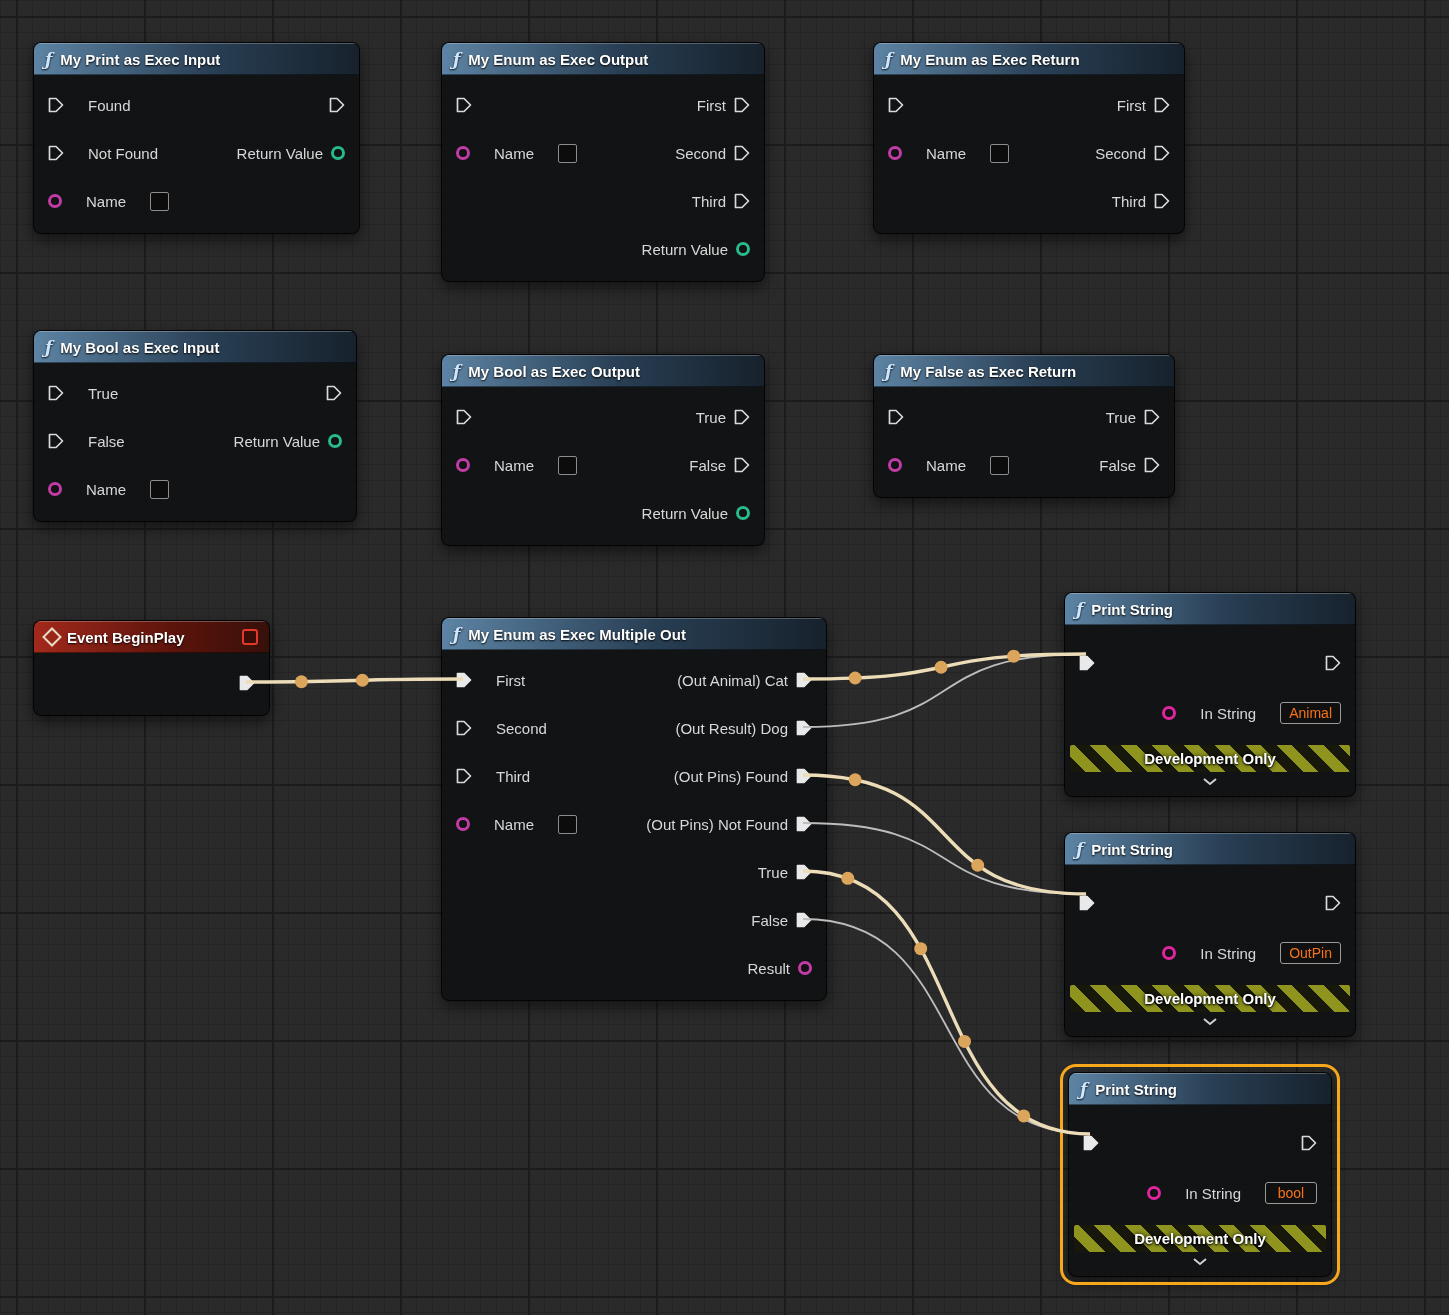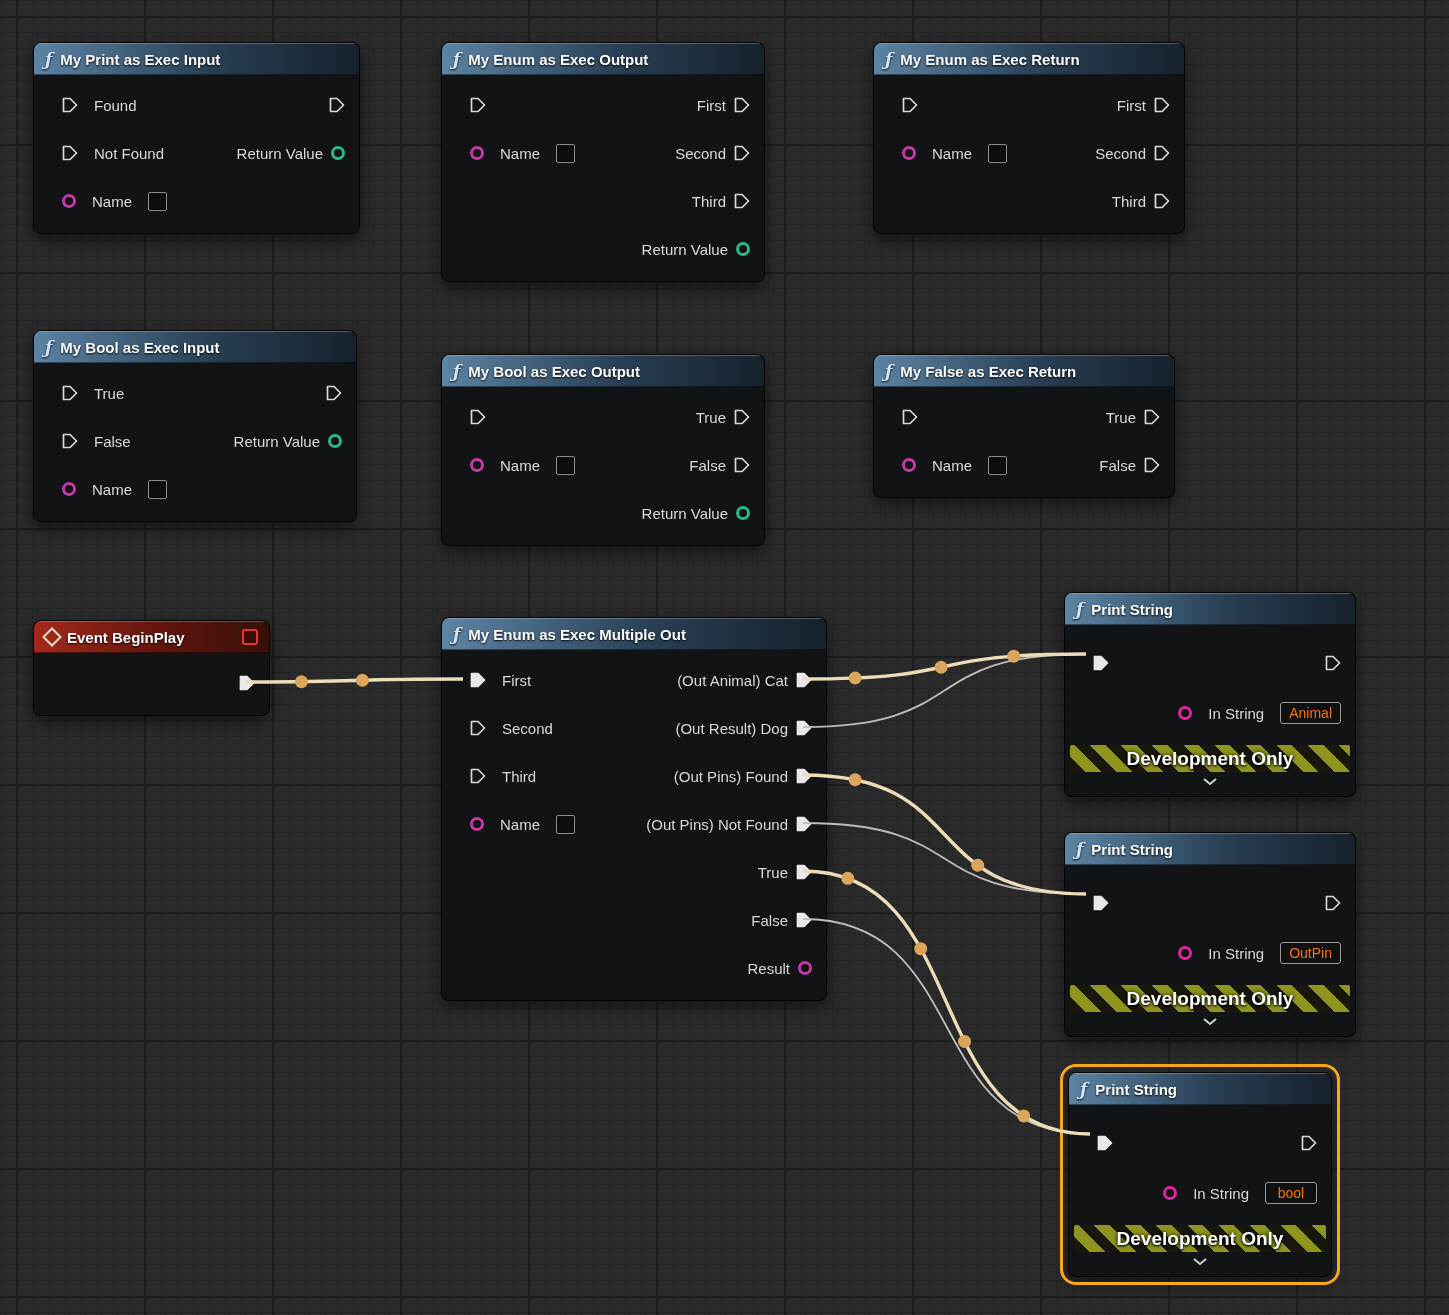--- a/index.html
+++ b/index.html
@@ -29,39 +29,39 @@
   }
   .node.event .node-header{
     background:linear-gradient(to right,#a2291b,#5d140c 58%,#37100a);
   }
   .node-title{font-weight:bold;font-size:15px;color:#fff;text-shadow:0 1px 2px #000;white-space:nowrap;}
   .fn-icon{font-family:"DejaVu Serif",serif;font-style:italic;font-weight:bold;font-size:17px;color:#cfe6ff;line-height:1;text-shadow:0 1px 2px #000;}
   .event-icon{width:10px;height:10px;border:2px solid #e8ddc4;transform:rotate(45deg);flex:0 0 auto;}
   .debug-box{width:12px;height:12px;margin-left:auto;border:2.5px solid #e2392a;background:#3a0c06;border-radius:3px;flex:0 0 auto;}
   .node-body{padding:6px 0 8px;}
   .row{display:flex;align-items:center;min-height:48px;padding:0 14px;gap:8px;}
-  .lgroup{display:flex;align-items:center;gap:16px;margin-left:14px;}
+  .lgroup{display:flex;align-items:center;gap:24px;}
   .rgroup{display:flex;align-items:center;gap:8px;margin-left:auto;}
   .pin-label{color:#d8d8d8;font-size:15px;white-space:nowrap;}
   .pin.exec{display:flex;width:16px;height:16px;flex:0 0 auto;}
   .pin.exec use{fill:none;stroke:#d9d9d9;stroke-width:1.7;stroke-linejoin:round;}
   .pin.exec.connected use{fill:#e9e9e9;stroke:#e9e9e9;}
   .pin.data{width:14px;height:14px;border-radius:50%;border:3px solid var(--pc,#c23ba6);box-sizing:border-box;flex:0 0 auto;box-shadow:inset 0 0 2px rgba(0,0,0,0.8);}
   .p-enum{--pc:#c23ba6;}
   .p-string{--pc:#e0259f;}
   .p-return{--pc:#28b98c;}
   .box-widget{width:17px;height:17px;border:1.5px solid #8c8c8c;background:#0c0c0c;border-radius:2px;flex:0 0 auto;}
   .text-widget{min-width:34px;padding:2px 8px;border:1.5px solid #9a9a9a;background:#101010;border-radius:3px;color:#f97316;font-size:14px;text-align:center;}
   .row.instring{min-height:52px;justify-content:flex-end;}
   .row.ps-exec{min-height:48px;padding-top:8px;}
   .dev-banner{
     margin:6px 5px 0;height:27px;display:flex;align-items:center;justify-content:center;border-radius:2px;
     background:repeating-linear-gradient(45deg,#17170c 0 11px,#8e941e 11px 22px);
   }
-  .dev-banner span{font-weight:bold;font-size:19px;color:#fff;text-shadow:0 1px 2px #000,0 0 4px #000;}
+  .dev-banner span{font-weight:bold;font-size:15px;color:#fff;text-shadow:0 1px 2px #000,0 0 4px #000;}
   .adv-chevron{display:flex;justify-content:center;padding:5px 0 2px;}
   #wires{position:absolute;inset:0;width:100%;height:100%;z-index:10;pointer-events:none;}
 </style>
 </head>
 <body>
 
 <div id="canvas">
 
   <svg width="0" height="0" style="position:absolute">
       <defs>

